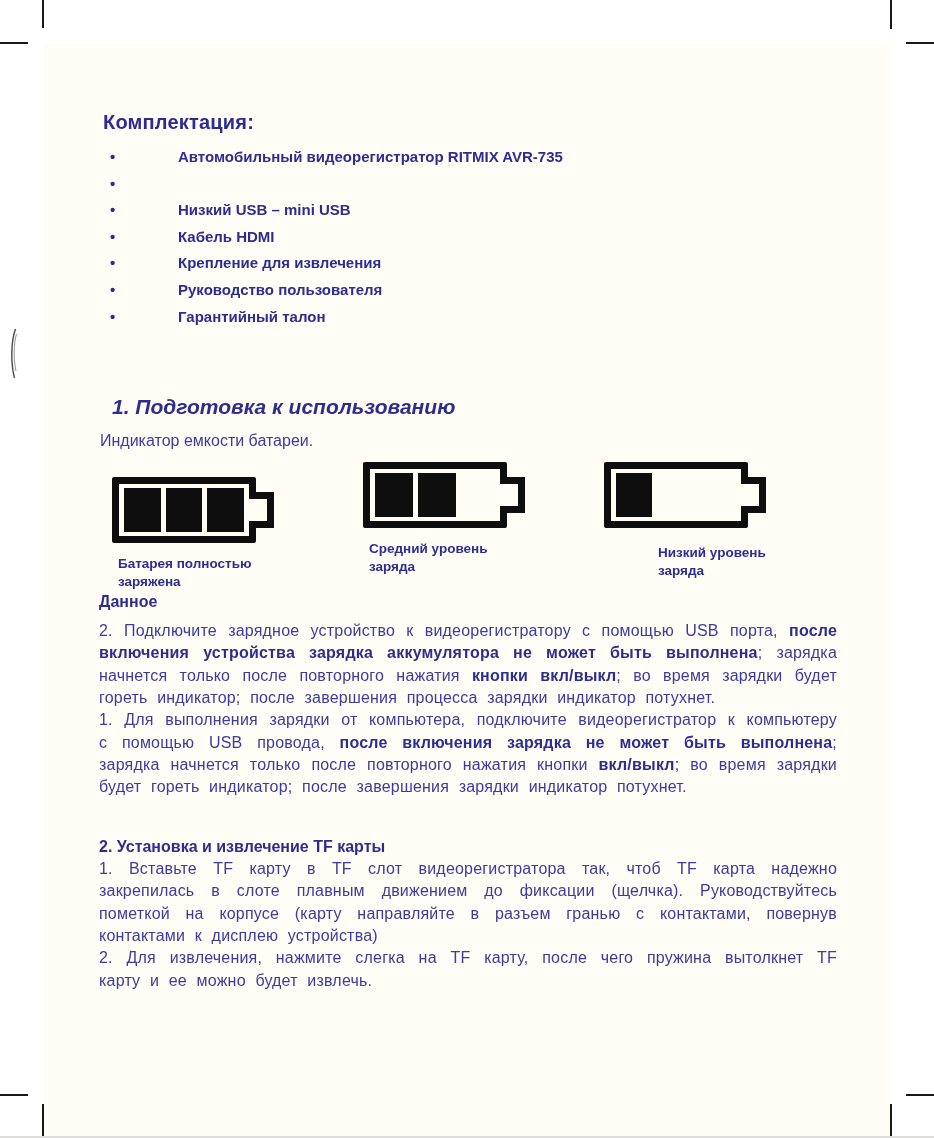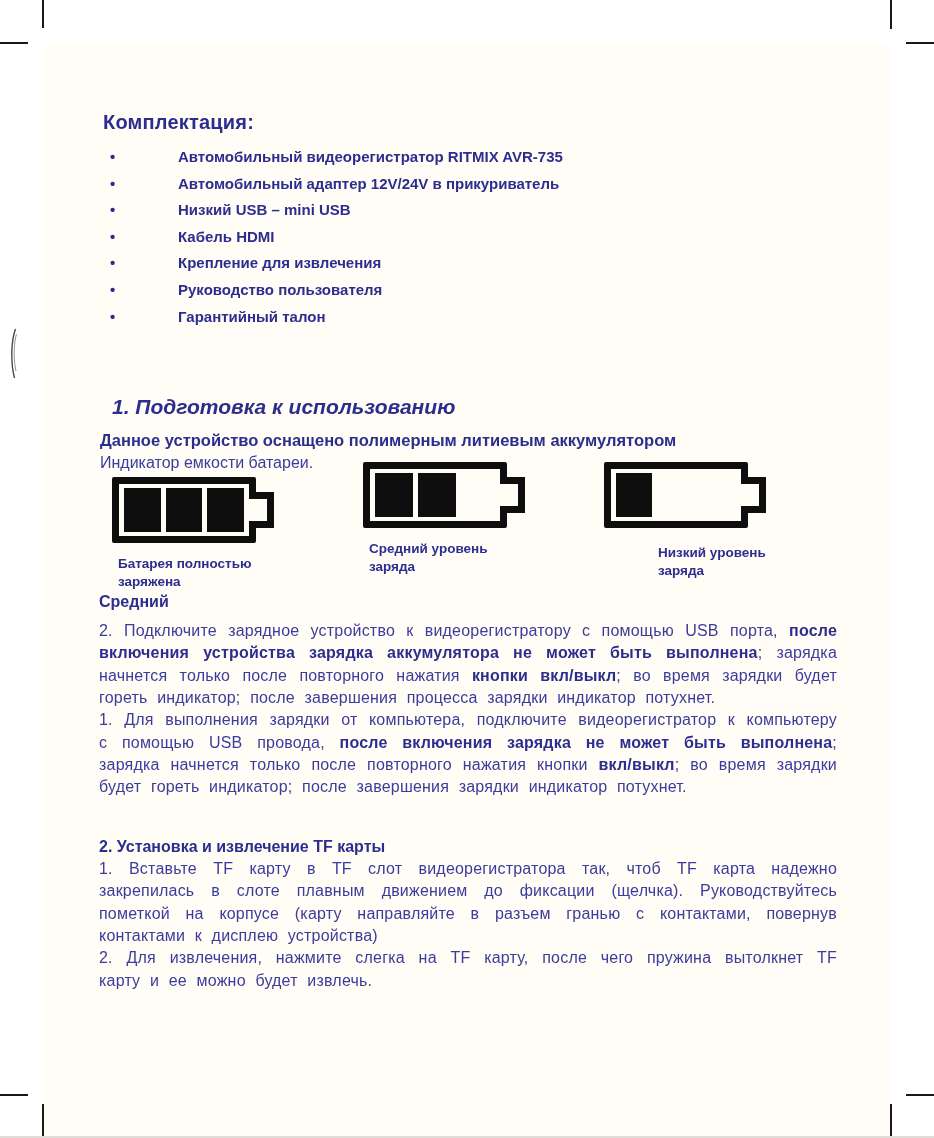--- a/index.html
+++ b/index.html
@@ -130,21 +130,20 @@
 
   <h1 class="doc-title">Комплектация:</h1>
 
   <div class="package-list" id="package-list">
       <div class="pkg-item">
         <span class="pkg-bullet">•</span>
         <span>Автомобильный видеорегистратор RITMIX AVR-735</span>
       </div>
       <div class="pkg-item">
         <span class="pkg-bullet">•</span>
-        <span>Автомобильный адаптер 12V/24V в прикуриватель</span>
       </div>
       <div class="pkg-item">
         <span class="pkg-bullet">•</span>
         <span>Низкий USB – mini USB</span>
       </div>
       <div class="pkg-item">
         <span class="pkg-bullet">•</span>
         <span>Кабель HDMI</span>
       </div>
       <div class="pkg-item">
@@ -156,21 +155,20 @@
         <span>Руководство пользователя</span>
       </div>
       <div class="pkg-item">
         <span class="pkg-bullet">•</span>
         <span>Гарантийный талон</span>
       </div>
     </div>
 
   <div class="prep-section">
     <h2 class="sec-heading">1. Подготовка к использованию</h2>
-    <p class="lead-bold">Данное устройство оснащено полимерным литиевым аккумулятором</p>
     <p class="lead-regular">Индикатор емкости батареи.</p>
   </div>
 
   <div class="battery-row">
     <div class="battery-figure b1">
       <div class="batt-body">
         <div class="batt-nub"></div>
       <div class="batt-bar"></div>
           <div class="batt-bar"></div>
           <div class="batt-bar"></div>
@@ -197,21 +195,21 @@
       <div class="batt-bar"></div>
         </div>
       <div class="batt-label">
         <span>Низкий уровень</span><br>
         <span>заряда</span>
       </div>
     </div>
   </div>
 
   <div class="charging-section">
-    <h3 class="sub-heading">Средний</h3>
+    <h3 class="sub-heading">Данное</h3>
     <p class="body-par"><span>2. Подключите зарядное устройство к видеорегистратору с помощью USB порта, </span><b>после включения устройства зарядка аккумулятора не может быть выполнена</b><span>; зарядка начнется только после повторного нажатия </span><b>кнопки вкл/выкл</b><span>; во время зарядки будет гореть индикатор; после завершения процесса зарядки индикатор потухнет.</span></p>
     <p class="body-par"><span>1. Для выполнения зарядки от компьютера, подключите видеорегистратор к компьютеру с помощью USB провода, </span><b>после включения зарядка не может быть выполнена</b><span>; зарядка начнется только после повторного нажатия кнопки </span><b>вкл/выкл</b><span>; во время зарядки будет гореть индикатор; после завершения зарядки индикатор потухнет.</span></p>
   </div>
 
   <div class="tf-section">
     <h3 class="sub-heading">2. Установка и извлечение TF карты</h3>
     <p class="body-par">1. Вставьте TF карту в TF слот видеорегистратора так, чтоб TF карта надежно закрепилась в слоте плавным движением до фиксации (щелчка). Руководствуйтесь пометкой на корпусе (карту направляйте в разъем гранью с контактами, повернув контактами к дисплею устройства)</p>
     <p class="body-par">2. Для извлечения, нажмите слегка на TF карту, после чего пружина вытолкнет TF карту и ее можно будет извлечь.</p>
   </div>
 </div>

